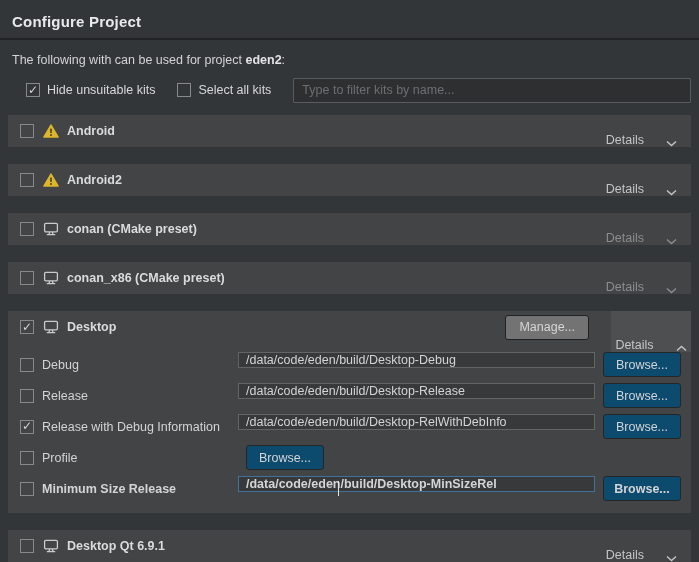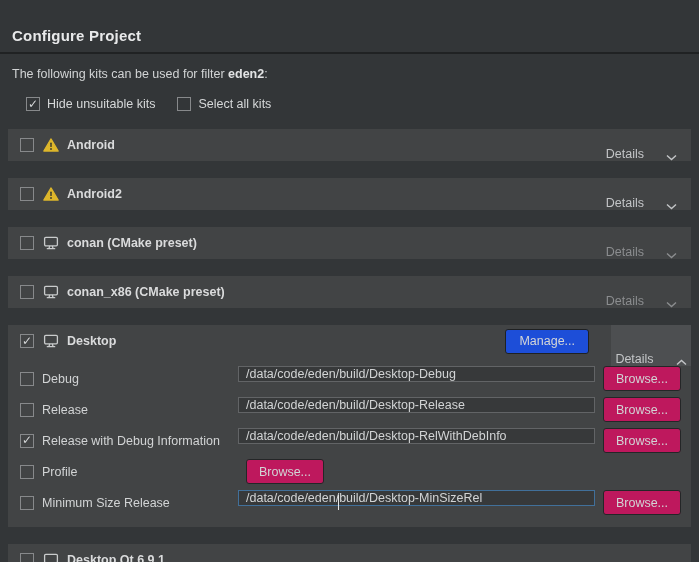--- a/index.html
+++ b/index.html
@@ -4,21 +4,21 @@
 <style>
   * { margin:0; padding:0; box-sizing:border-box; }
   html,body { width:699px; height:562px; overflow:hidden; }
   body {
     background:#333638;
     font-family:"Liberation Sans","DejaVu Sans",sans-serif;
     font-size:12.5px;
     color:#d4d6d7;
   }
   .titlebar {
-    padding:27px 12px 8px 12px;
+    padding:13px 12px 8px 12px;
     border-bottom:2px solid #202223;
   }
   .titlebar h1 { font-size:15px; font-weight:bold; color:#e8e9ea; letter-spacing:0.2px; }
   .intro { margin:13px 12px 0 12px; color:#d2d4d5; }
   .intro b { color:#e2e3e4; }
   .filter-row {
     display:flex; align-items:center;
     margin:11px 8px 0 14px; height:24px;padding-left:12px;
   }
   .check-group { display:inline-flex; align-items:center; cursor:default; }
@@ -51,64 +51,65 @@
   }
   .details-toggle.disabled { color:#8b8d8f; }
   .details-toggle.disabled svg polyline { stroke:#8b8d8f; }
   .details-toggle.expanded {
     position:absolute; top:0; right:0;
     width:80px; height:41px; background:#4d4f51;
     justify-content:center; padding:0;
   }
   .manage-button {
     margin-left:auto; margin-right:90px;
-    background:#1d4ed8; border:1px solid #1f2122; border-radius:3px;
+    background:#737373; border:1px solid #1f2122; border-radius:3px;
     color:#d4d6d7; font:inherit; height:25px; padding:0 13px;
   }
   .kit-configs { padding:9px 10px 12px 12px; }
   .cfg-row { display:flex; align-items:center; height:25px; margin-bottom:6px; }
-  .cfg-row:last-child { margin-bottom:0; }
+  .cfg-row:last-child { margin-bottom:0;font-weight:bold; }
   .cfg-left { display:flex; align-items:flex-end; width:218px; flex:0 0 218px; }
   .cfg-label { margin-left:8px; color:#d2d4d5; }
   .input-wrap { position:relative; flex:1; height:25px; }
   .build-dir-input {
     width:100%; height:16px;
     background:#37393a; border:1px solid #626466;
     color:#d2d4d5; font:inherit; padding:0 7px; outline:none;
   }
   .input-wrap.focused .build-dir-input { border-color:#41709a; }
   .text-cursor {
     position:absolute; left:100px; top:5px; width:1px; height:15px;
     background:#e6e7e8;
   }
   .browse-button {
     margin-left:8px; flex:0 0 78px; height:25px;
-    background:#be185d; border:1px solid #242627; border-radius:3px;
+    background:#0c4a6e; border:1px solid #242627; border-radius:3px;
     color:#d2d4d5; font:inherit;
   }
   svg { display:block; }
 </style>
 </head>
 <body>
 
 <div class="titlebar">
   <h1>Configure Project</h1>
 </div>
 
-<p class="intro"><span>The following kits can be used for filter </span><b>eden2</b><span>:</span></p>
+<p class="intro"><span>The following with can be used for project </span><b>eden2</b><span>:</span></p>
 
 <div class="filter-row">
   <span class="check-group">
     <span class="checkbox checked"></span>
     <span class="check-label">Hide unsuitable kits</span>
   </span>
   <span class="check-group">
     <span class="checkbox"></span>
     <span class="check-label">Select all kits</span>
   </span>
+  <input class="filter-input" placeholder="Type to filter kits by name..." style="">
 </div>
 
 <div class="kit-list">
     <div class="kit-row">
     <div class="kit-header">
       <span class="checkbox"></span>
       <span class="kit-icon">
         <svg width="16" height="14" viewBox="0 0 16 14">
           <path d="M8 0.9 L15.2 13.1 H0.8 Z" fill="#ddb62b" stroke="#ddb62b" stroke-width="1.2" stroke-linejoin="round"></path>
           <rect x="7.25" y="4.6" width="1.5" height="4.5" rx="0.6" fill="#3c3c2e"></rect>

